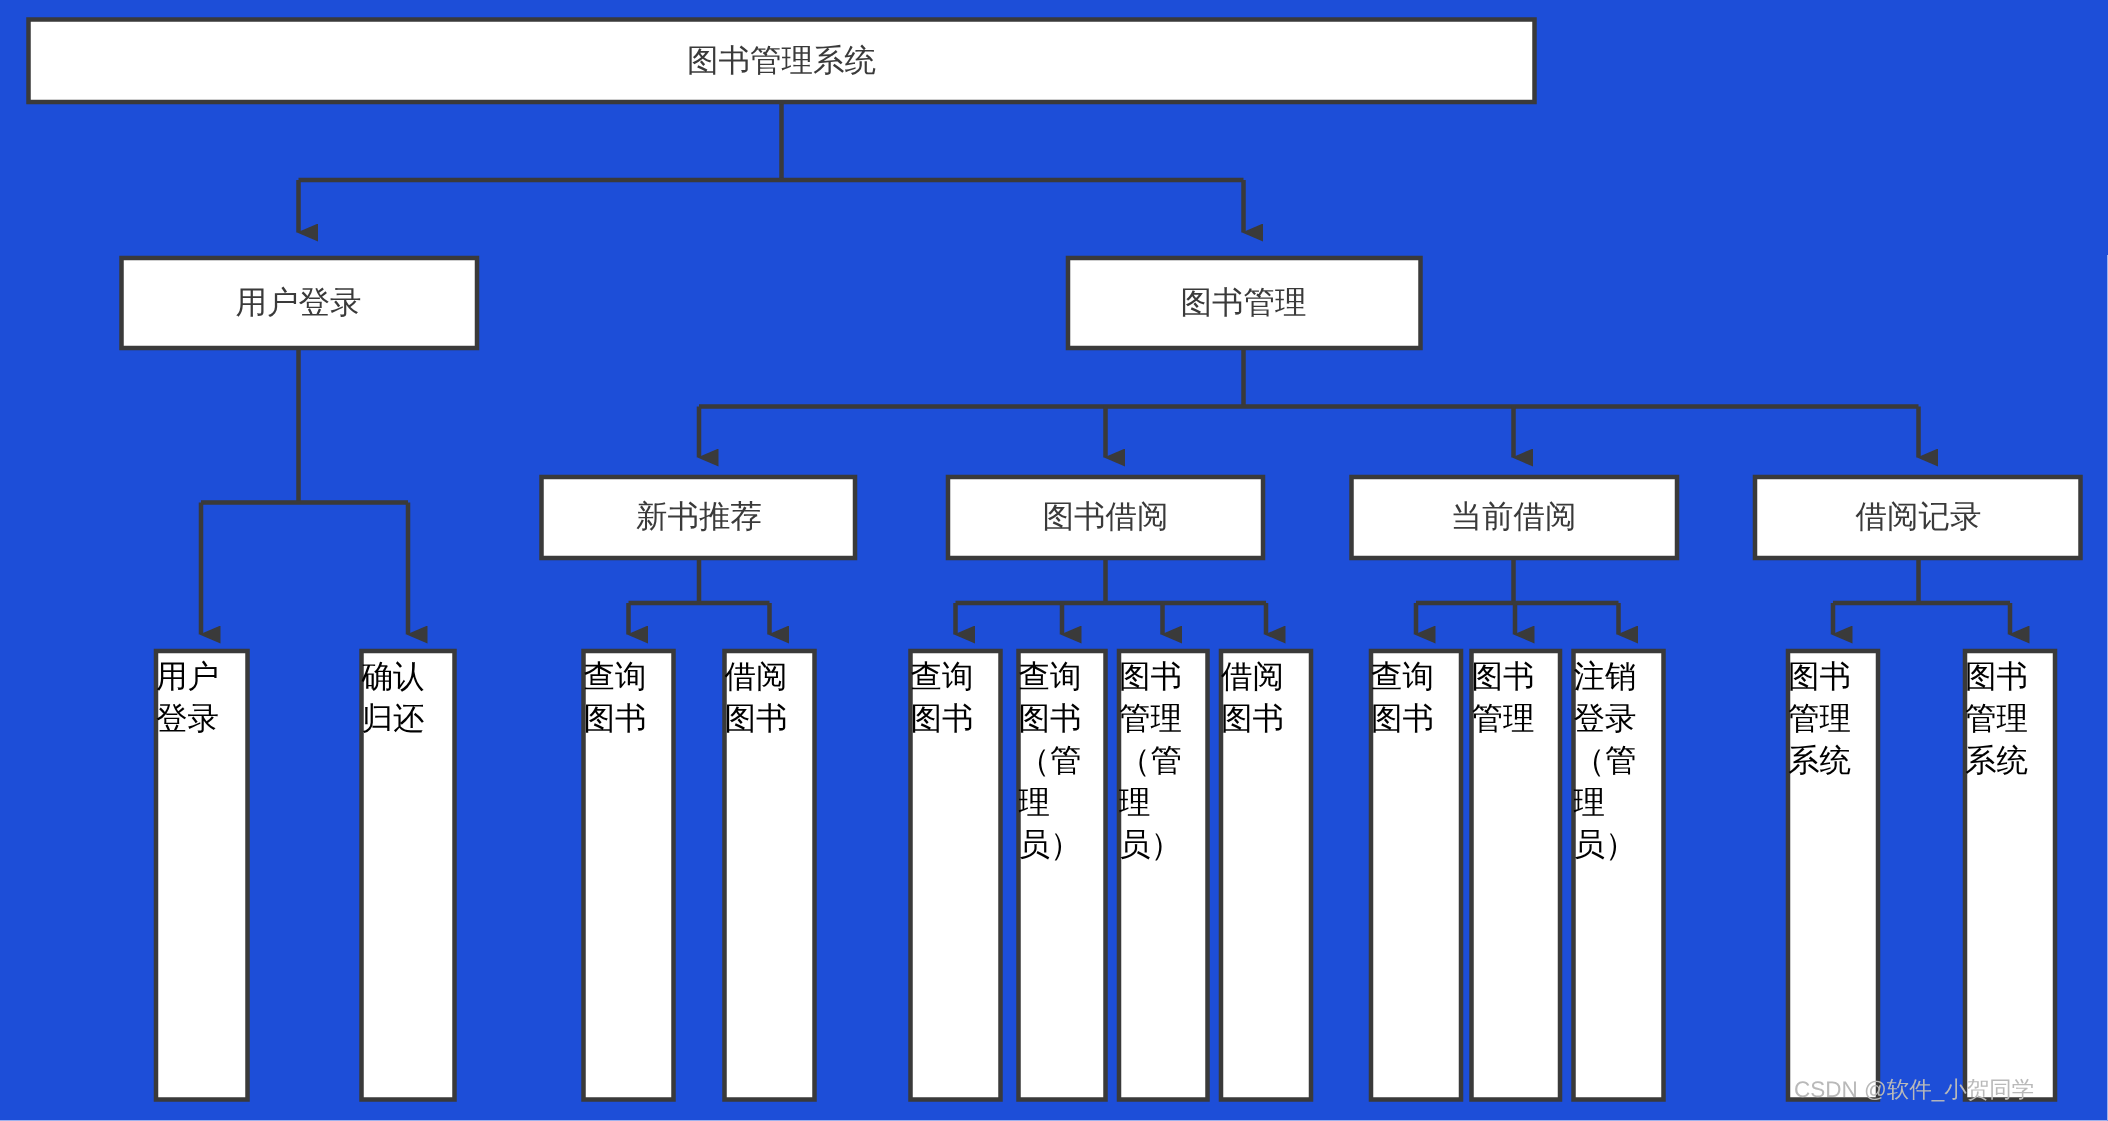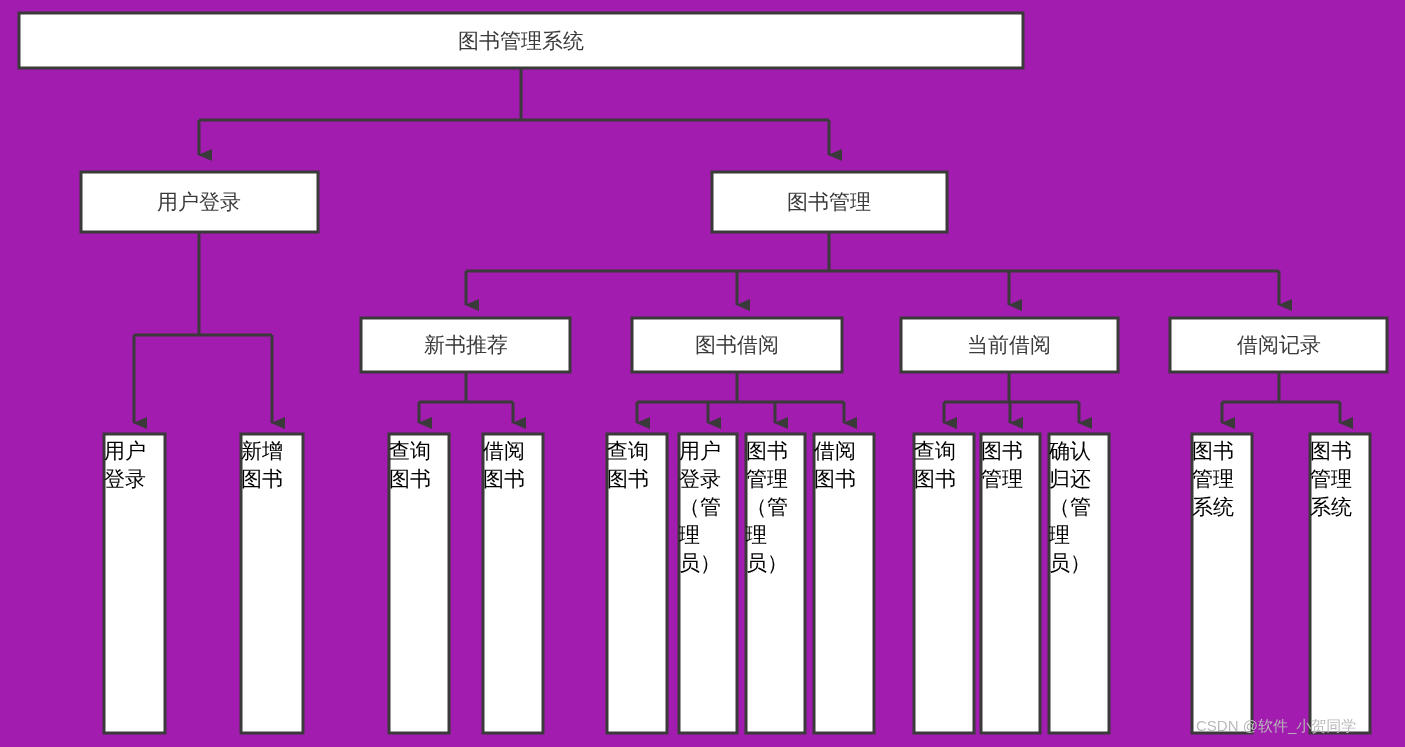--- a/index.html
+++ b/index.html
@@ -1,17 +1,17 @@
 <!DOCTYPE html>
 <html><head>
 <meta charset="utf-8">
 <style>
   html,body{margin:0;padding:0;background:#ffffff;}
   body{font-family:"Liberation Sans","DejaVu Sans",sans-serif;}
-  #stage{position:relative;width:1405px;height:747px;background:#a21caf;overflow:hidden;}
+  #stage{position:relative;width:1405px;height:747px;background:#1d4ed8;overflow:hidden;}
   #diagram{position:absolute;left:0;top:0;width:1405px;height:747px;}
   .nodebox{fill:#ffffff;stroke:#3a3a3a;stroke-width:3;}
   .link{stroke:#3a3a3a;stroke-width:3;fill:none;stroke-linecap:butt;}
   .arrowhead{fill:#3a3a3a;stroke:none;}
   .nodetext{fill:#3a3a3a;font-family:"Liberation Sans","DejaVu Sans",sans-serif;font-size:21px;
             text-anchor:middle;dominant-baseline:middle;}
   .vtext{fill:#3a3a3a;font-family:"Liberation Sans","DejaVu Sans",sans-serif;font-size:21px;}
   .watermark{position:absolute;color:#b9b9b9;font-size:15px;white-space:nowrap;
              font-family:"Liberation Sans","DejaVu Sans",sans-serif;}
 </style>
@@ -100,29 +100,29 @@
       <text class="nodetext" x="199" y="203">用户登录</text>
       <text class="nodetext" x="829" y="203">图书管理</text>
       <text class="nodetext" x="466" y="346">新书推荐</text>
       <text class="nodetext" x="737" y="346">图书借阅</text>
       <text class="nodetext" x="1009" y="346">当前借阅</text>
       <text class="nodetext" x="1279" y="346">借阅记录</text>
     </g>
 
     <g>
       <foreignObject x="104" y="437" width="61" height="293"><div xmlns="http://www.w3.org/1999/xhtml" class="vtext">用户登录</div></foreignObject>
-      <foreignObject x="241" y="437" width="62" height="293"><div xmlns="http://www.w3.org/1999/xhtml" class="vtext">新增图书</div></foreignObject>
+      <foreignObject x="241" y="437" width="62" height="293"><div xmlns="http://www.w3.org/1999/xhtml" class="vtext">确认归还</div></foreignObject>
       <foreignObject x="389" y="437" width="60" height="293"><div xmlns="http://www.w3.org/1999/xhtml" class="vtext">查询图书</div></foreignObject>
       <foreignObject x="483" y="437" width="60" height="293"><div xmlns="http://www.w3.org/1999/xhtml" class="vtext">借阅图书</div></foreignObject>
       <foreignObject x="607" y="437" width="60" height="293"><div xmlns="http://www.w3.org/1999/xhtml" class="vtext">查询图书</div></foreignObject>
-      <foreignObject x="679" y="437" width="58" height="293"><div xmlns="http://www.w3.org/1999/xhtml" class="vtext">用户登录（管理员）</div></foreignObject>
+      <foreignObject x="679" y="437" width="58" height="293"><div xmlns="http://www.w3.org/1999/xhtml" class="vtext">查询图书（管理员）</div></foreignObject>
       <foreignObject x="746" y="437" width="59" height="293"><div xmlns="http://www.w3.org/1999/xhtml" class="vtext">图书管理（管理员）</div></foreignObject>
       <foreignObject x="814" y="437" width="60" height="293"><div xmlns="http://www.w3.org/1999/xhtml" class="vtext">借阅图书</div></foreignObject>
       <foreignObject x="914" y="437" width="60" height="293"><div xmlns="http://www.w3.org/1999/xhtml" class="vtext">查询图书</div></foreignObject>
       <foreignObject x="981" y="437" width="59" height="293"><div xmlns="http://www.w3.org/1999/xhtml" class="vtext">图书管理</div></foreignObject>
-      <foreignObject x="1049" y="437" width="60" height="293"><div xmlns="http://www.w3.org/1999/xhtml" class="vtext">确认归还（管理员）</div></foreignObject>
+      <foreignObject x="1049" y="437" width="60" height="293"><div xmlns="http://www.w3.org/1999/xhtml" class="vtext">注销登录（管理员）</div></foreignObject>
       <foreignObject x="1192" y="437" width="60" height="293"><div xmlns="http://www.w3.org/1999/xhtml" class="vtext">图书管理系统</div></foreignObject>
       <foreignObject x="1310" y="437" width="60" height="293"><div xmlns="http://www.w3.org/1999/xhtml" class="vtext">图书管理系统</div></foreignObject>
     </g>
   </svg>
 
   <div class="watermark" style="left:1196px; top:717px;">CSDN @软件_小贺同学</div>
 </div>
 
 </body></html>

